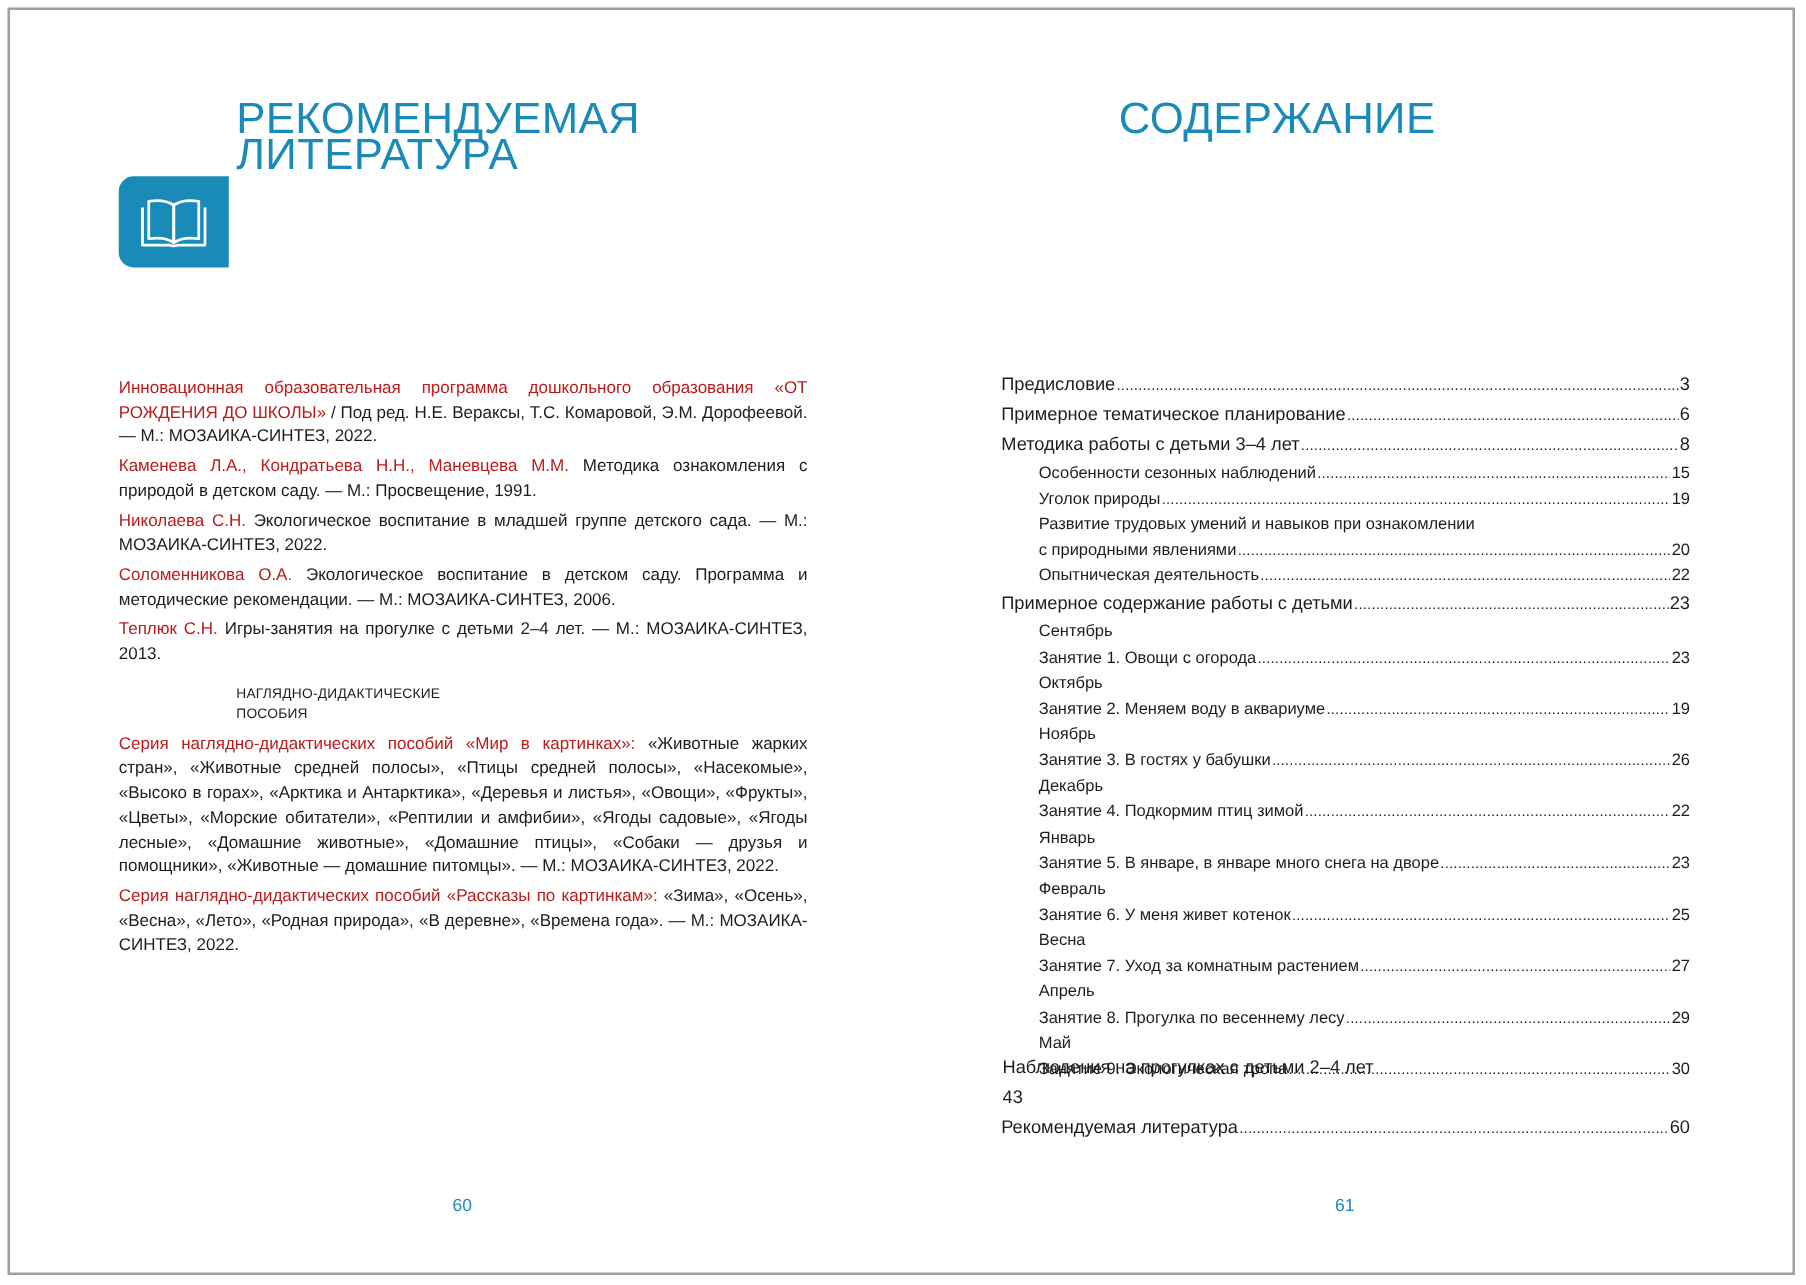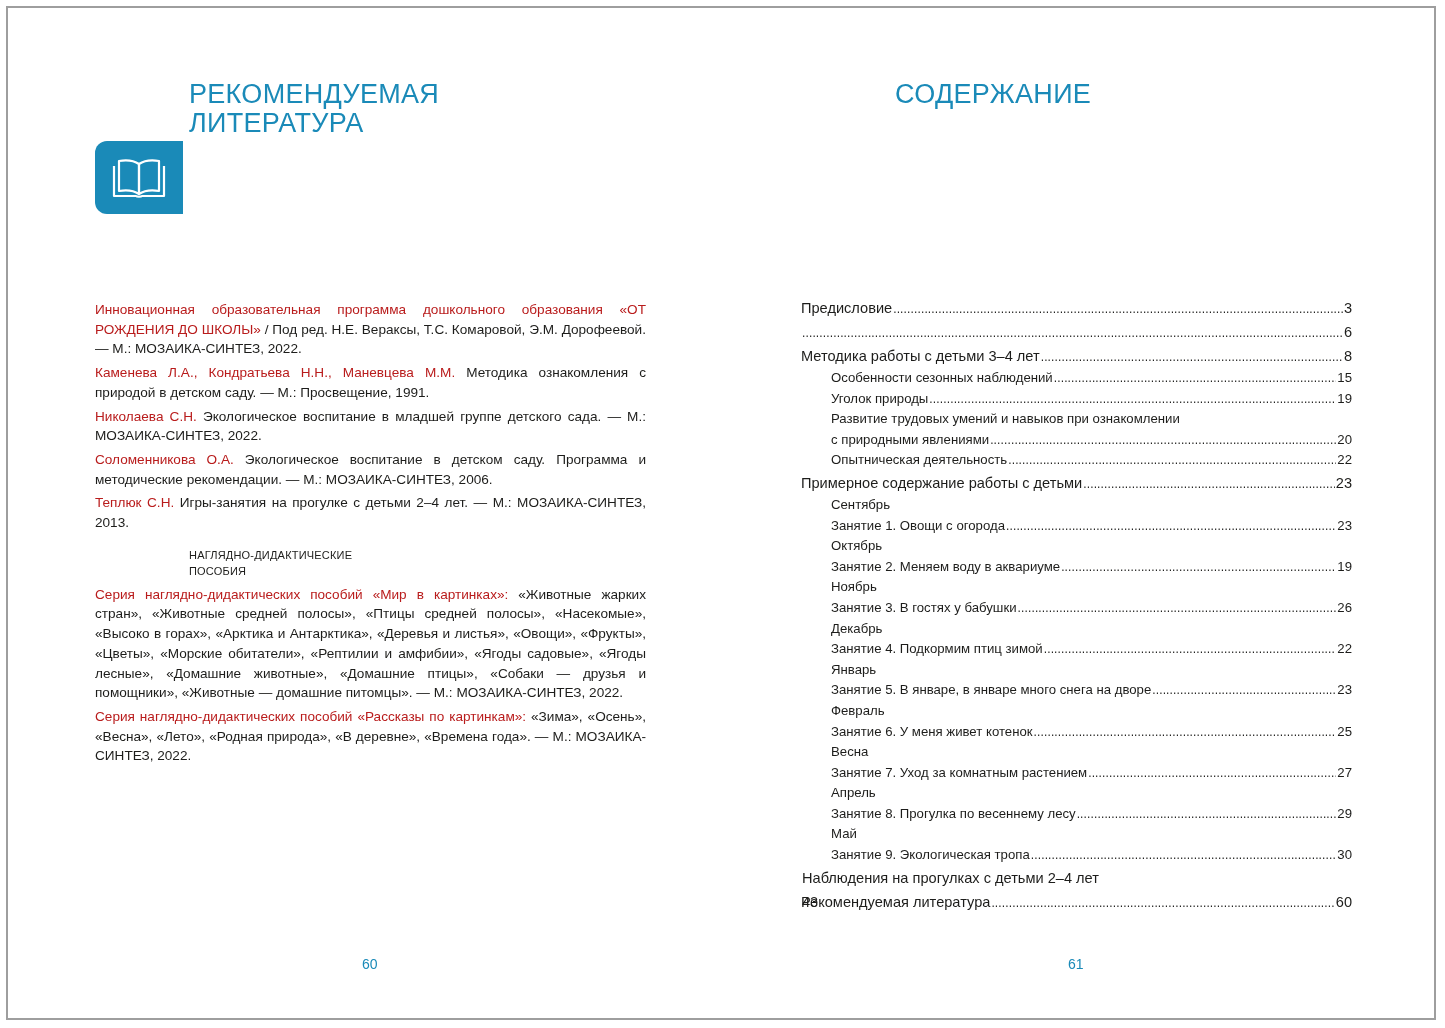--- a/index.html
+++ b/index.html
@@ -6,41 +6,41 @@
   body {
     width: 1445px; height: 1028px; background: #ffffff; position: relative; overflow: hidden;
     font-family: "Liberation Sans", "DejaVu Sans", sans-serif; color: #1d1d1b;
   }
   .frame {
     position: absolute; left: 6px; top: 6px; width: 1430px; height: 1014px;
     border: 2px solid #9e9e9e; box-sizing: border-box; background: #fff;
   }
   .spread { position: absolute; inset: 0; }
   .heading {
-    position: absolute; color: #1a8ab8; font-size: 27px; line-height: 29px;
+    position: absolute; color: #1a8ab8; font-size: 35px; line-height: 29px;
     letter-spacing: 0.3px; font-weight: normal;
   }
   .heading-left { left: 189px; top: 80px; }
   .heading-right { left: 895px; top: 80px; }
   .book-block {
     position: absolute; left: 95px; top: 141px; width: 88px; height: 73px;
     background: #1a8ab8; border-radius: 12px 0 0 12px;
     display: flex; align-items: center; justify-content: center;
   }
   .book-block svg { width: 56px; height: 46px; }
 
   .refs { position: absolute; left: 95px; top: 300px; width: 551px; font-size: 13.6px; line-height: 19.7px; }
   .ref { text-align: justify; margin: 0 0 4px 0; }
   .ref .au { color: #b91c1c; }
   .subhead {
     margin: 14px 0 5px 94px; font-size: 11px; line-height: 16.5px; letter-spacing: 0.2px; color: #1d1d1b;
   }
 
   .toc { position: absolute; left: 801px; top: 296px; width: 551px; font-size: 14.4px; }
-  .toc-row { display: flex; align-items: baseline; white-space: nowrap; }
+  .toc-row { display: flex; align-items: baseline; white-space: nowrap; justify-content: flex-end; }
   .toc-row.l1 { height: 24px; line-height: 24px; font-size: 14.6px; }
   .toc-row.l2 { height: 20.6px; line-height: 20.6px; font-size: 13.2px; padding-left: 30px; }
   .toc-row .dots {
     flex: 1; overflow: hidden; margin: 0 1px;
     color: #1d1d1b;
   }
   .toc-row .dots::before {
     content: ". . . . . . . . . . . . . . . . . . . . . . . . . . . . . . . . . . . . . . . . . . . . . . . . . . . . . . . . . . . . . . . . . . . . . . . . . . . . . . . . . . . . . . . . . . . . . . . . . . . . . . . . . . . . . . . . . . . . . . . . . . . . . . . . . . . . . . . . . . . . . . . . . . . . . . . . . . . . . . . . .";
     letter-spacing: -1.6px; font-size: 12px; white-space: nowrap;
   }
@@ -91,20 +91,21 @@
 
 <div>
   <div class="heading heading-right">СОДЕРЖАНИЕ</div>
   <div class="toc" id="toc">
       <div class="toc-row l1">
         <span>Предисловие</span>
         <span class="dots"></span>
         <span class="pg">3</span>
       </div>
       <div class="toc-row l1" style="margin-top: 0px;">
+        <span>Примерное тематическое планирование</span>
         <span class="dots"></span>
         <span class="pg">6</span>
       </div>
       <div class="toc-row l1" style="margin-top: 0px;">
         <span>Методика работы с детьми 3–4 лет</span>
         <span class="dots"></span>
         <span class="pg">8</span>
       </div>
       <div class="toc-row l2">
         <span>Особенности сезонных наблюдений</span>

